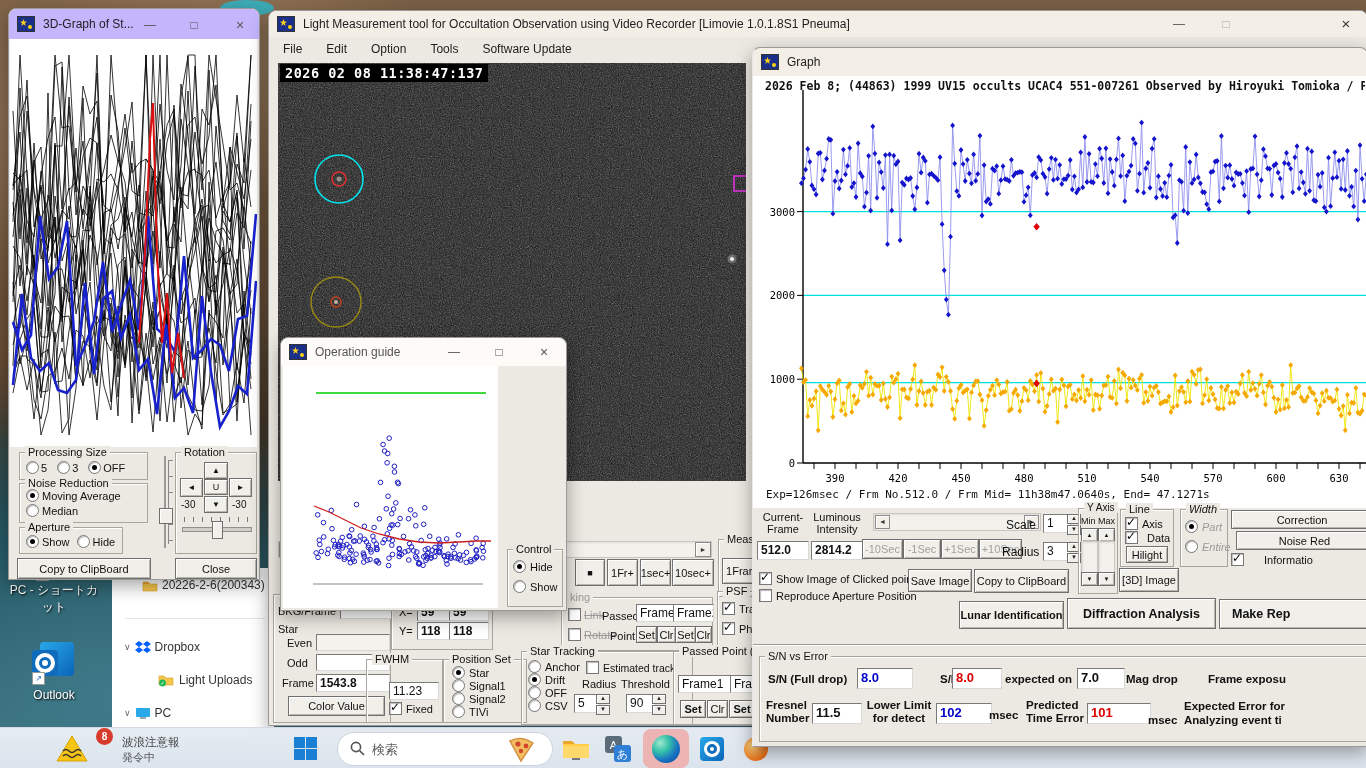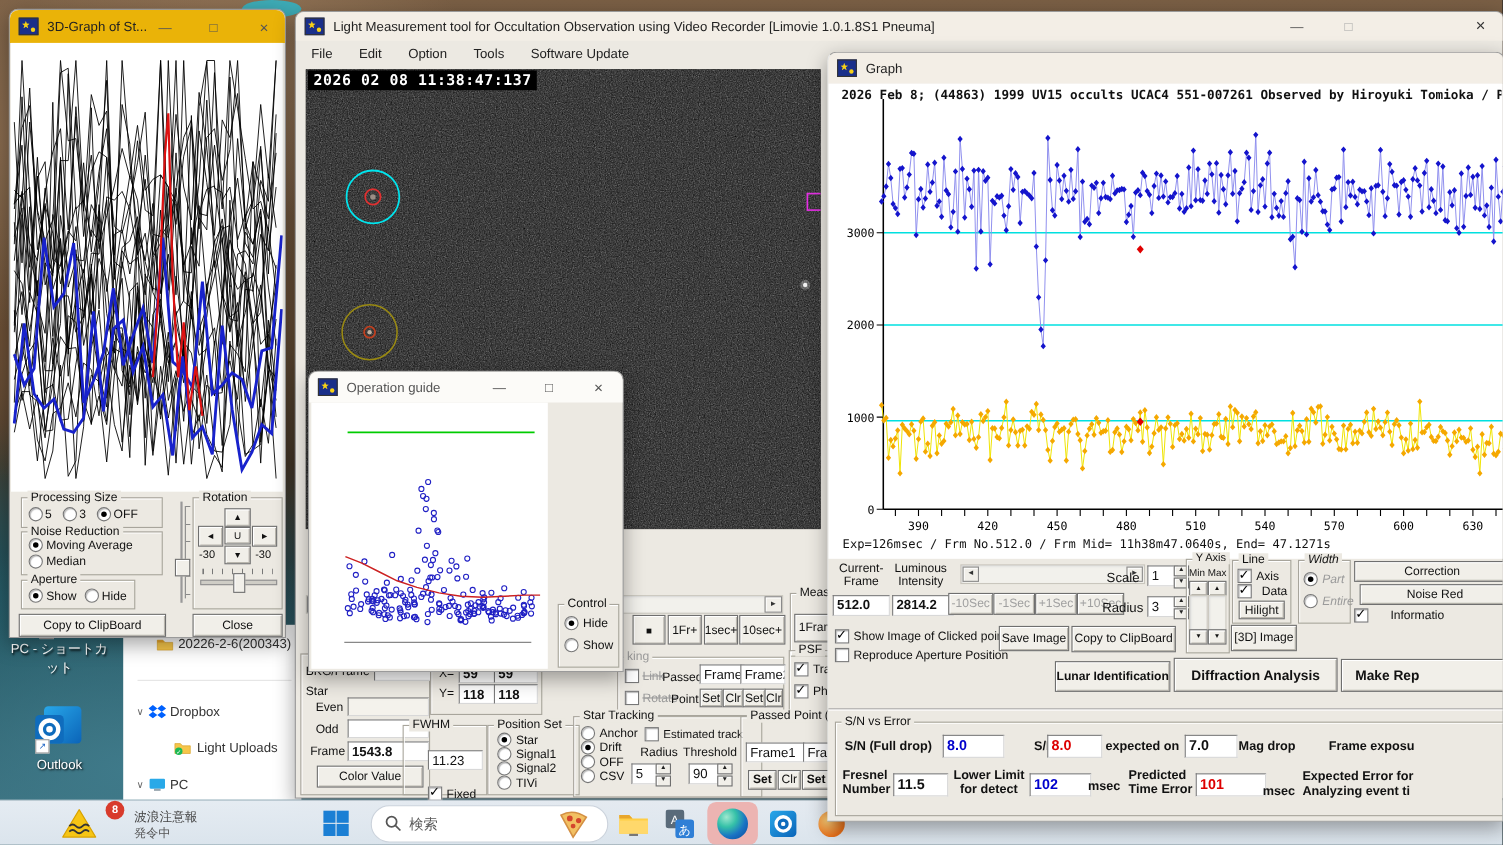--- a/index.html
+++ b/index.html
@@ -107,21 +107,21 @@
       <div class="a" style="left:8px;top:2px;width:34px;height:34px;background:linear-gradient(135deg,#28a8ea,#0b64b8);border-radius:4px;"></div>
       <div class="a" style="left:0;top:10px;width:26px;height:26px;background:#0f6cbd;border-radius:4px;"></div>
       <div class="a" style="left:3px;top:13px;width:20px;height:20px;background:#fff;border-radius:50%;"></div>
       <div class="a" style="left:7px;top:17px;width:12px;height:12px;border:3.5px solid #0f6cbd;border-radius:50%;box-sizing:border-box;"></div>
       <div class="a" style="left:0px;top:32px;width:11px;height:11px;background:#fff;border:1px solid #999;font-size:8px;line-height:11px;text-align:center;color:#1a62c4;">↗</div>
     </div>
     <div class="iconlabel a" style="left:0;top:48px;width:88px;">Outlook</div>
   </div>
 
   <div class="win" style="left:8px;top:8px;width:250px;height:570px;z-index:2;background:#ece9e2;">
-    <div class="tbar" style="background:#eab308;height:30px;">
+    <div class="tbar" style="background:#c4b5fd;height:30px;">
       <span class="limicon" style="margin-left:8px;"></span>
       <span class="ttl" style="margin-left:8px;">3D-Graph of St...</span>
     </div>
     <div class="capbtn" style="left:126px;top:6px;">—</div>
     <div class="capbtn" style="left:170px;top:6px;">□</div>
     <div class="capbtn" style="left:216px;top:6px;font-size:14px;">×</div>
     <div class="a" style="left:1px;top:30px;width:247px;height:408px;background:#fff;"></div>
     <svg id="wf" class="a" width="246" height="400" style="left:2px;top:34px;">
         <path d="M2 143L9 73L16 53L23 148L30 176L37 157L44 12L51 85L58 83L65 149L72 43L79 71L86 58L93 189L100 52L107 88L114 188L121 98L128 170L135 172L142 161L149 61L156 127L163 157L170 41L177 91L184 171L191 66L198 82L205 42L212 154L219 139L226 52L233 119L240 12" fill="none" stroke="#000000" stroke-width="0.8"></path>
         <path d="M2 194L9 131L16 178L23 194L30 132L37 95L44 74L51 166L58 63L65 172L72 113L79 95L86 100L93 163L100 169L107 142L114 105L121 59L128 189L135 166L142 173L149 128L156 82L163 66L170 151L177 153L184 89L191 147L198 12L205 56L212 101L219 147L226 140L233 167L240 61" fill="none" stroke="#000000" stroke-width="0.8"></path>
@@ -320,21 +320,21 @@
       <div class="fld" style="left:25px;top:8px;width:27px;height:14px;">59</div>
       <div class="fld" style="left:57px;top:8px;width:32px;height:14px;">59</div>
       <span class="lbl" style="left:7px;top:30px;">Y=</span>
       <div class="fld" style="left:25px;top:27px;width:27px;height:14px;">118</div>
       <div class="fld" style="left:57px;top:27px;width:32px;height:14px;">118</div>
     </div>
 
     <div class="gb" style="left:97px;top:648px;width:75px;height:62px;">
       <span class="gt">FWHM</span>
       <div class="fld" style="left:22px;top:22px;width:42px;height:14px;font-weight:normal;">11.23</div>
-      <div class="row" style="left:22px;top:55px;gap:4px;">
+      <div class="row" style="left:22px;top:42px;gap:4px;">
           <span class="cb on"></span>
           <span>Fixed</span>
         </div>
     </div>
 
     <div class="gb" style="left:174px;top:648px;width:82px;height:62px;">
       <span class="gt">Position Set</span>
       <div class="row" style="left:8px;top:6px;gap:4px;">
           <span class="rd on"></span>
           <span>Star</span>

